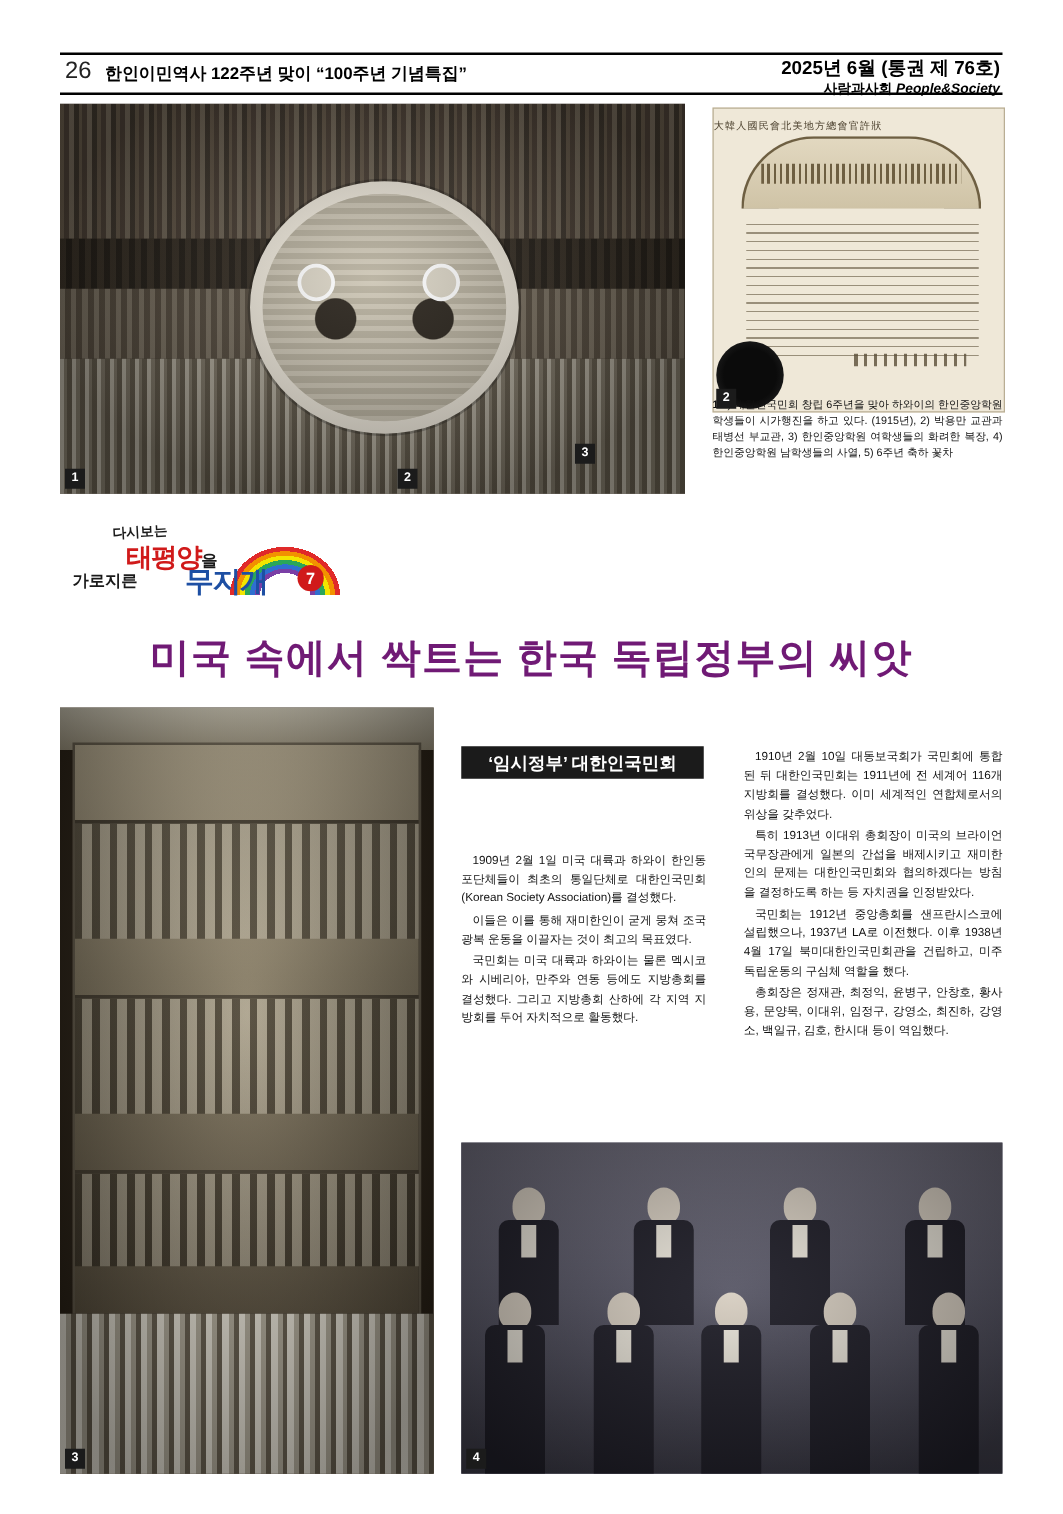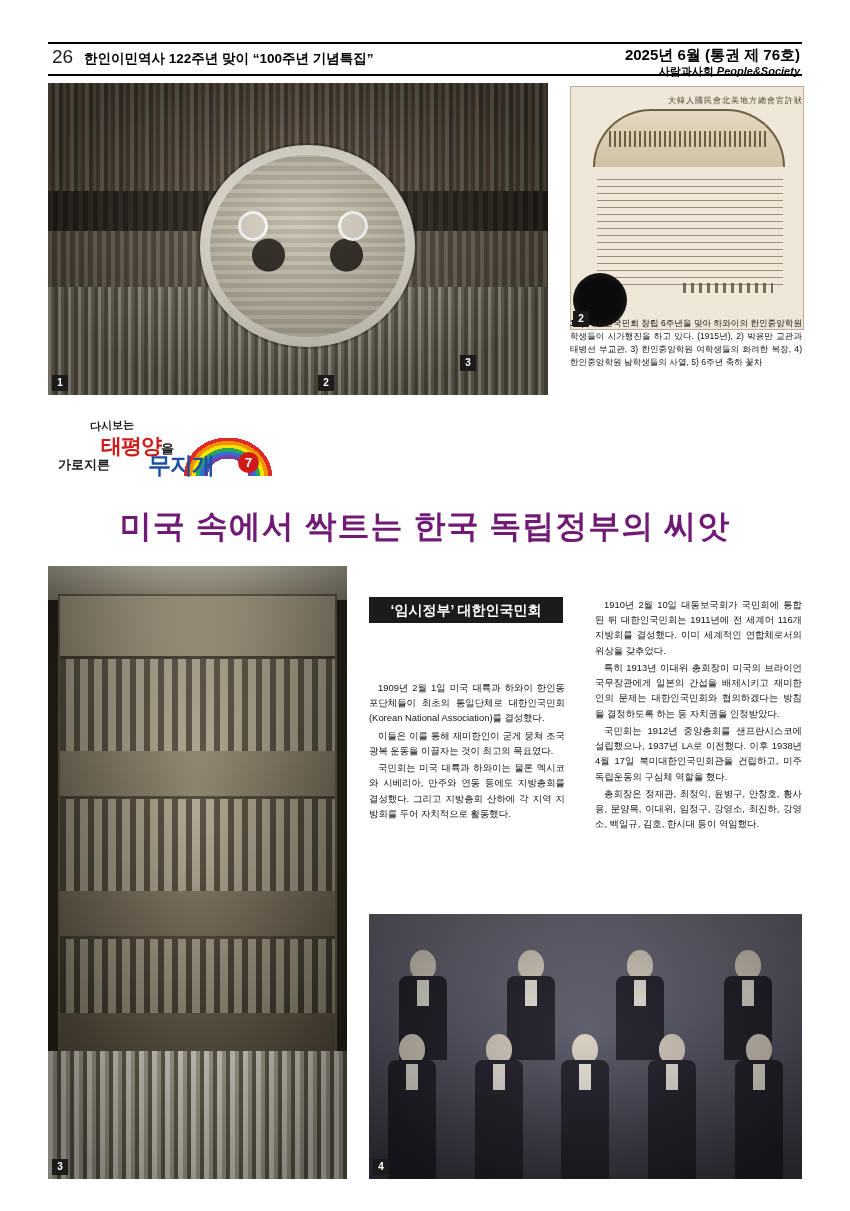--- a/index.html
+++ b/index.html
@@ -160,25 +160,24 @@
     top: 86px;
     width: 232px;
     height: 242px;
     background: #efe8d8;
     border: 1px solid #b9ae94;
     overflow: hidden;
   }
   .photo2 .cert-title {
     position: absolute;
     left: 0; right: 0; top: 8px;
-    text-align: right;
+    text-align: left;
     font-size: 8px;
     color: #4a3f2c;
     letter-spacing: 1px;
-    margin-left: 27px;
   }
   .photo2 .arch {
     position: absolute;
     left: 22px; top: 22px;
     width: 188px; height: 56px;
     border: 2px solid #6e5f42;
     border-bottom: none;
     border-radius: 94px 94px 0 0;
     background: linear-gradient(180deg,#e2d8c0,#cfc3a6);
   }
@@ -507,21 +506,21 @@
     </div>
     <div class="crowd"></div>
     <div class="shade"></div>
     <div class="num-badge" style="left:4px; bottom:4px;">3</div>
   </div>
 
   <div class="box-title">‘임시정부’ 대한인국민회</div>
 
 
   <div class="col col-1">
-    <p class="first">1909년 2월 1일 미국 대륙과 하와이 한인동포단체들이 최초의 통일단체로 대한인국민회(Korean National Association)를 결성했다.</p>
+    <p class="first">1909년 2월 1일 미국 대륙과 하와이 한인동포단체들이 최초의 통일단체로 대한인국민회(Korean Society Association)를 결성했다.</p>
     <p>이들은 이를 통해 재미한인이 굳게 뭉쳐 조국광복 운동을 이끌자는 것이 최고의 목표였다.</p>
     <p>국민회는 미국 대륙과 하와이는 물론 멕시코와 시베리아, 만주와 연동 등에도 지방총회를 결성했다. 그리고 지방총회 산하에 각 지역 지방회를 두어 자치적으로 활동했다.</p>
   </div>
 
   <div class="col col-2">
     <p class="first">1910년 2월 10일 대동보국회가 국민회에 통합된 뒤 대한인국민회는 1911년에 전 세계어 116개 지방회를 결성했다. 이미 세계적인 연합체로서의 위상을 갖추었다.</p>
     <p>특히 1913년 이대위 총회장이 미국의 브라이언 국무장관에게 일본의 간섭을 배제시키고 재미한인의 문제는 대한인국민회와 협의하겠다는 방침을 결정하도록 하는 등 자치권을 인정받았다.</p>
     <p>국민회는 1912년 중앙총회를 샌프란시스코에 설립했으나, 1937년 LA로 이전했다. 이후 1938년 4월 17일 북미대한인국민회관을 건립하고, 미주 독립운동의 구심체 역할을 했다.</p>
     <p>총회장은 정재관, 최정익, 윤병구, 안창호, 황사용, 문양목, 이대위, 임정구, 강영소, 최진하, 강영소, 백일규, 김호, 한시대 등이 역임했다.</p>
   </div>

